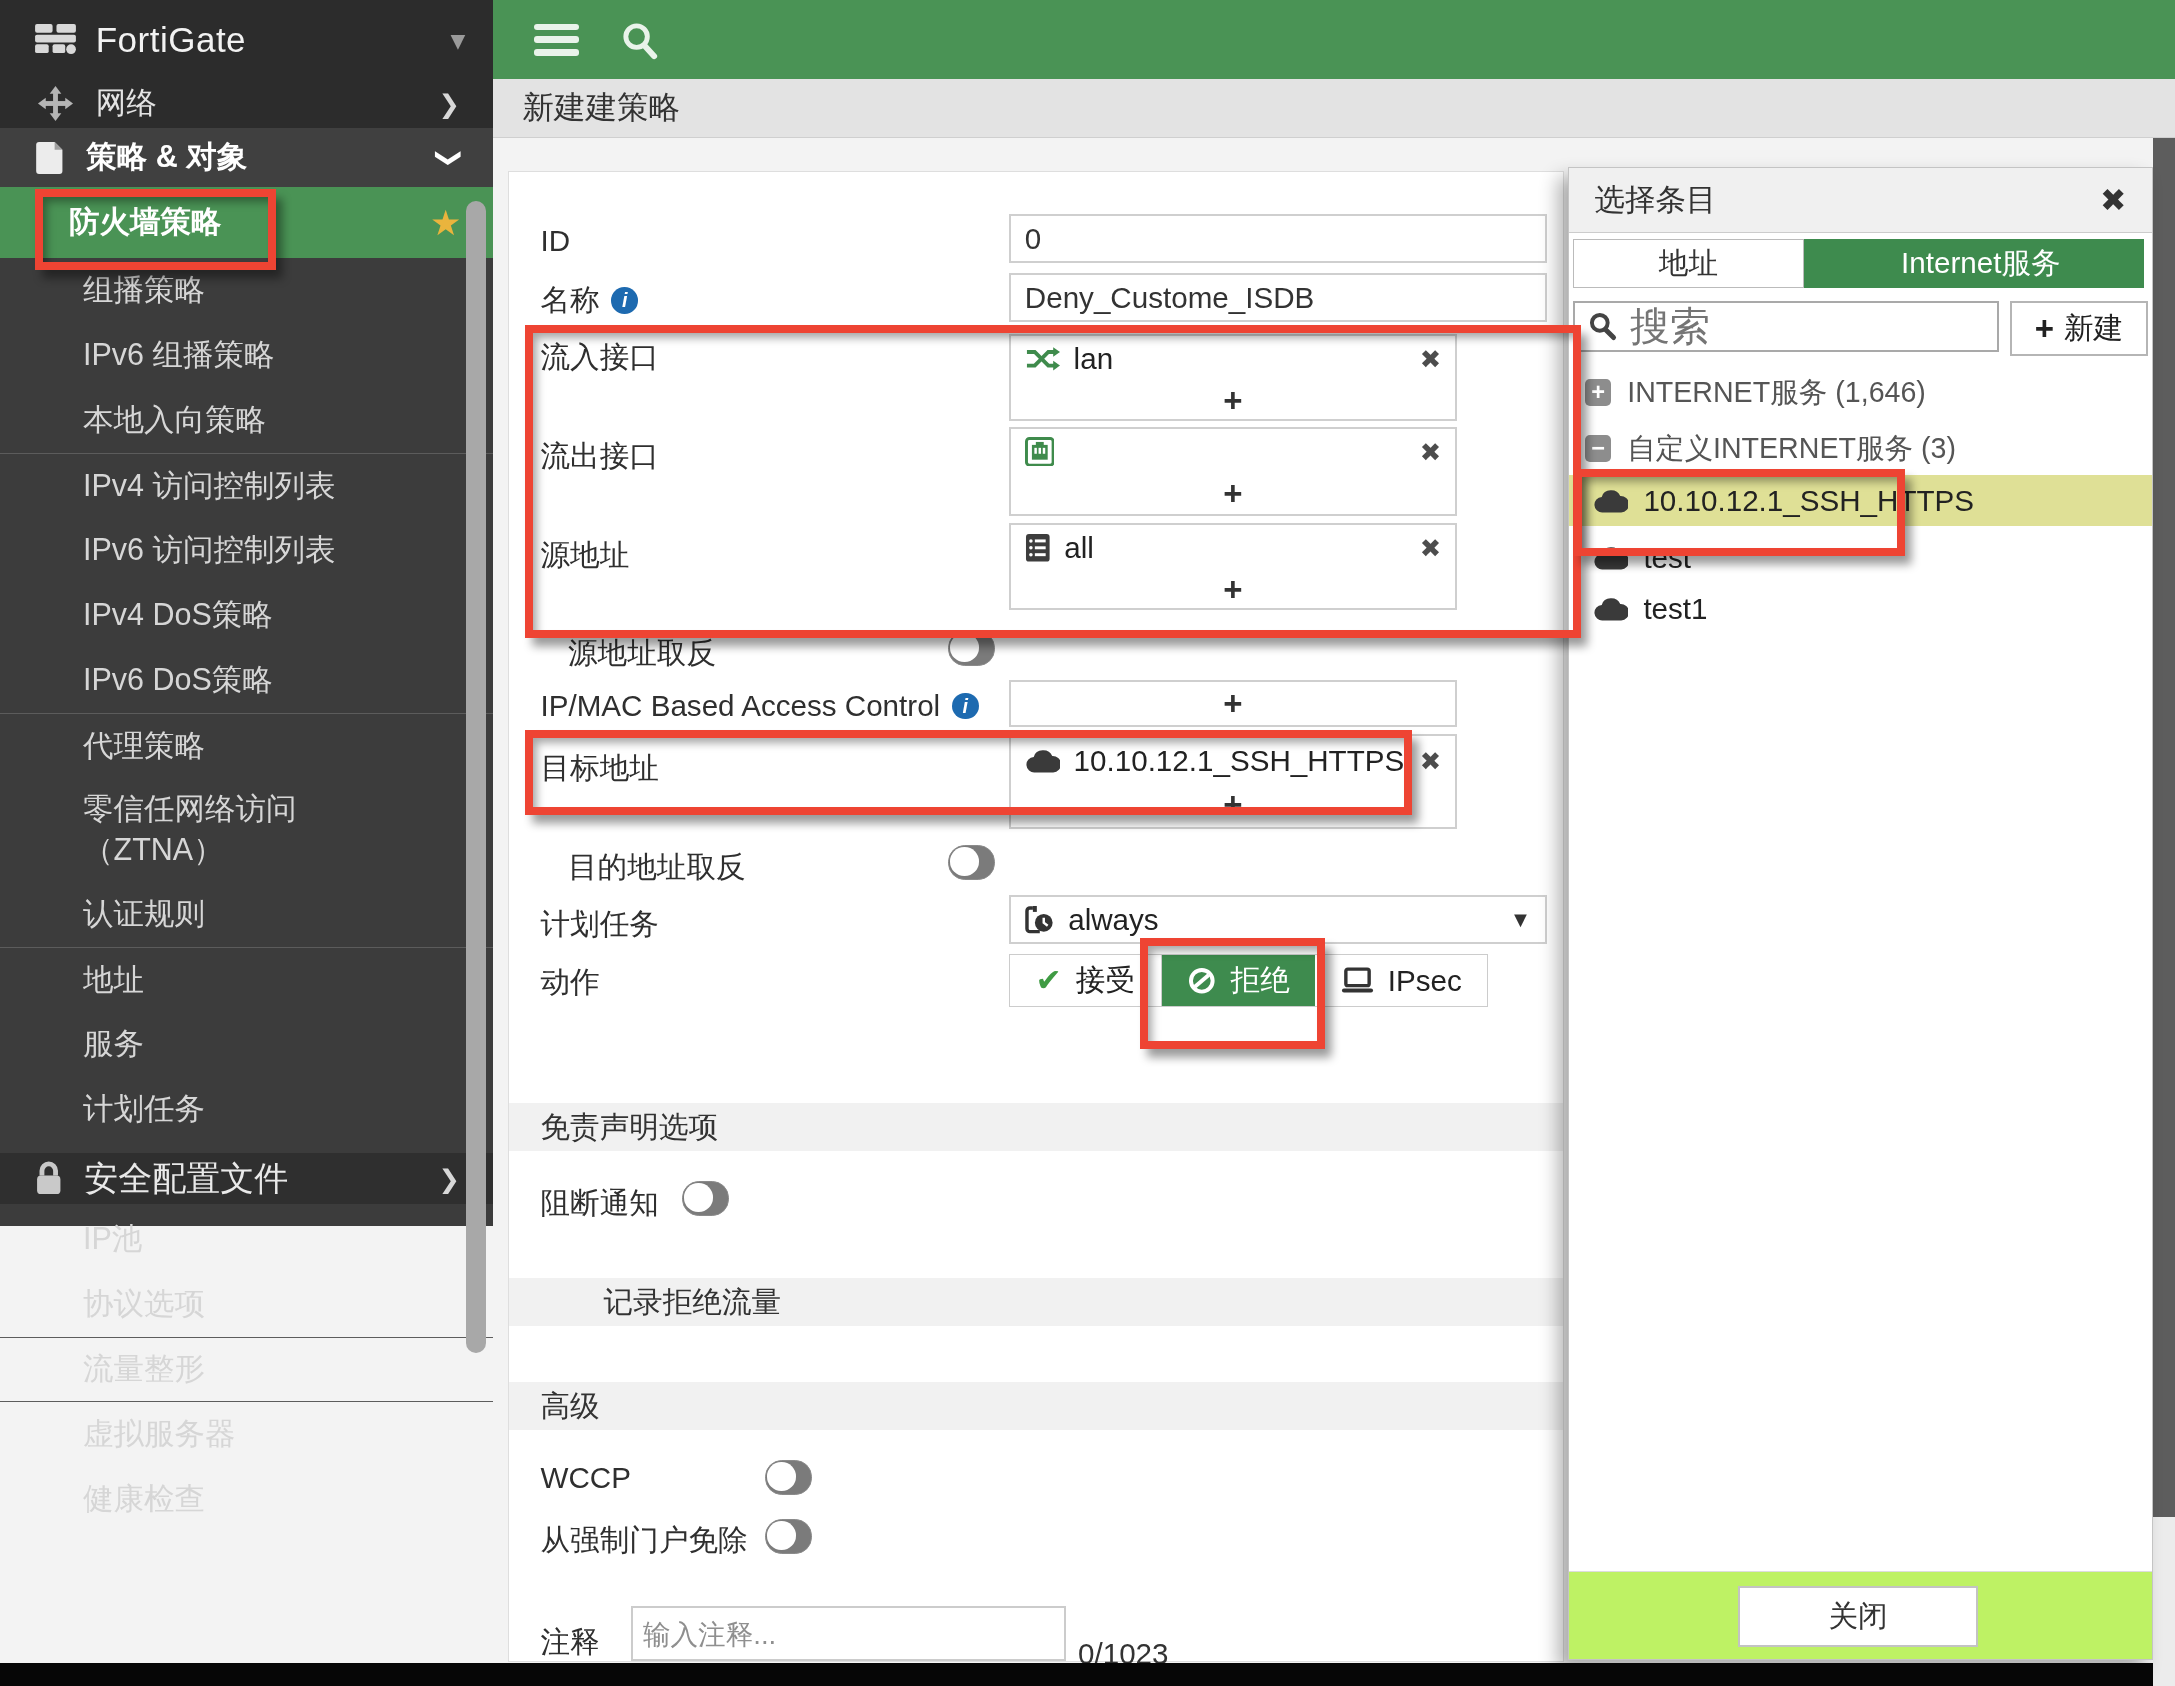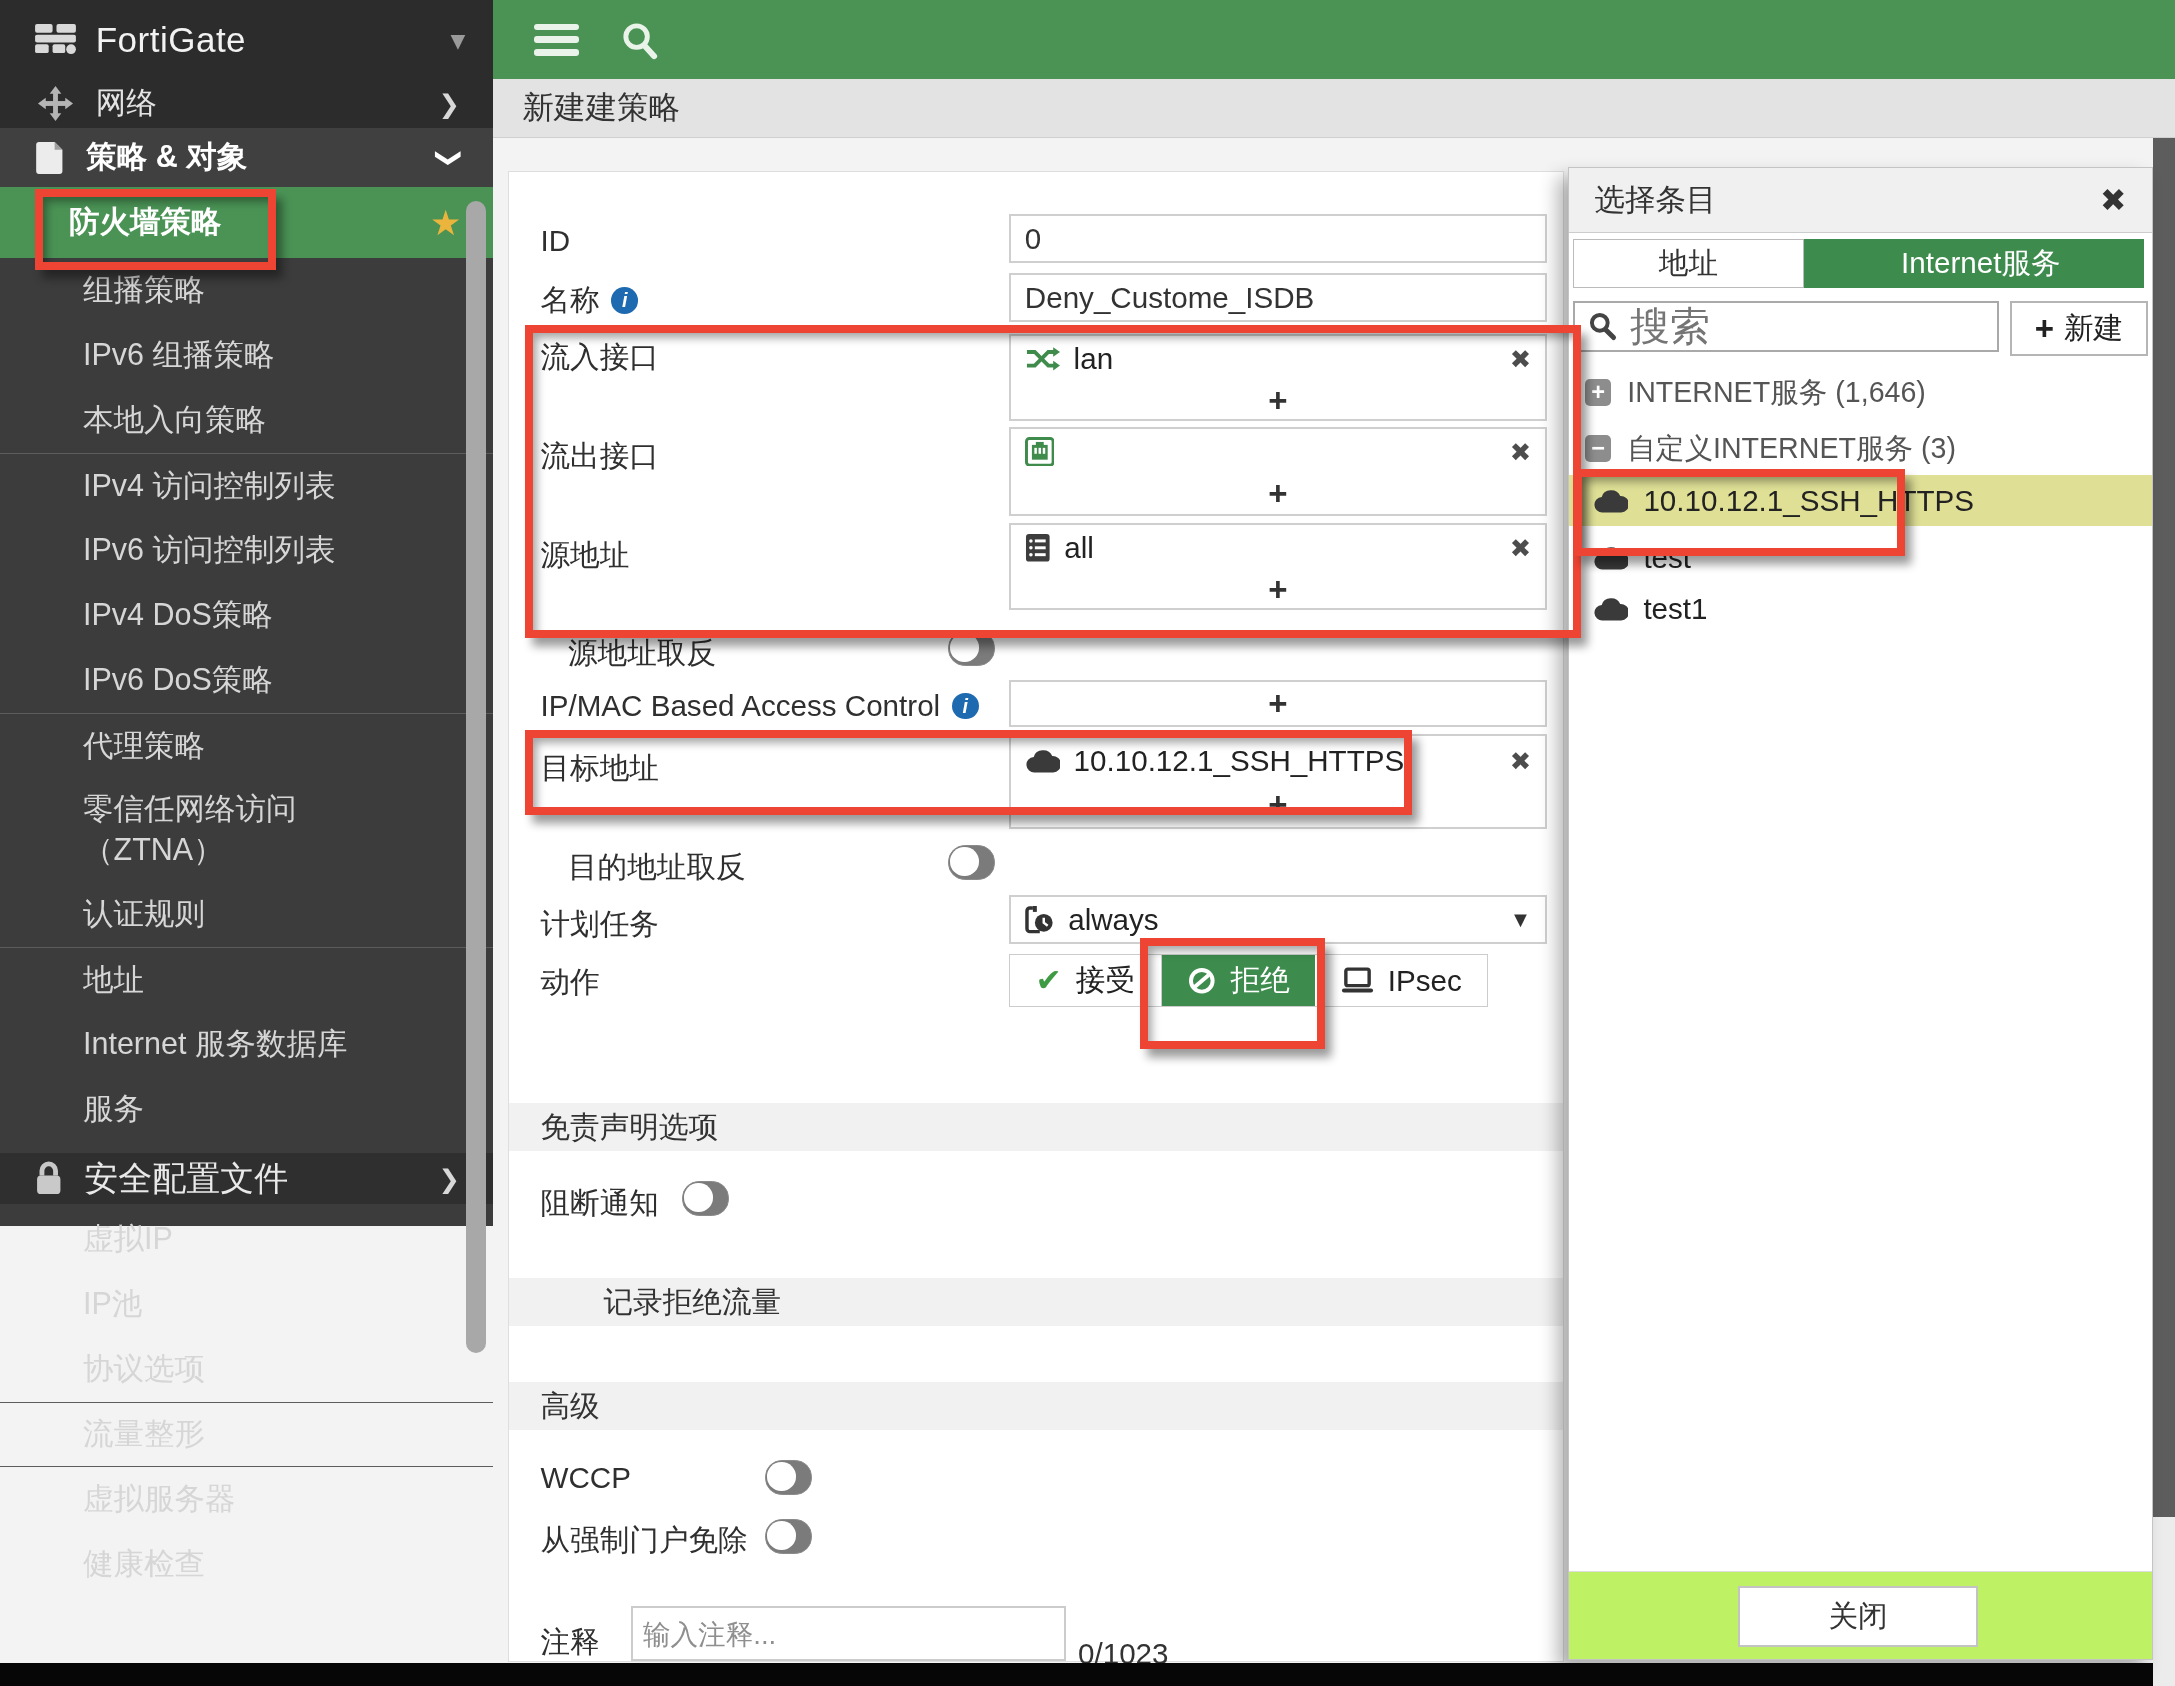--- a/index.html
+++ b/index.html
@@ -35,21 +35,21 @@
   .titlebar{position:absolute;left:493px;top:79px;width:1683px;height:59px;background:#e3e3e3;
             border-bottom:1px solid #cfcfcf;display:flex;align-items:center;padding-left:29.6px;box-sizing:border-box;z-index:4;}
   .titlebar span{font-size:31.5px;color:#333;}
   
   .card{position:absolute;left:508px;top:171px;width:1056px;height:1491px;background:#fff;
         border:1px solid #dedede;box-sizing:border-box;z-index:3;}
   .lbl{position:absolute;left:31.5px;font-size:29.6px;color:#2f2f2f;display:flex;align-items:center;gap:11.8px;white-space:nowrap;}
   .lbl.ind{left:59px;}
   .inp{position:absolute;left:500px;width:538px;height:49px;border:2px solid #cfcfcf;box-sizing:border-box;
        font-size:29.6px;color:#333;padding:0 13.8px;font-family:inherit;background:#fff;}
-  .vbox{position:absolute;left:500px;width:538px;border:2px solid #cfcfcf;background:#fff;box-sizing:border-box;}
+  .vbox{position:absolute;left:500px;width:448px;border:2px solid #cfcfcf;background:#fff;box-sizing:border-box;}
   .vrow{height:45px;display:flex;align-items:center;padding:0 13.8px;position:relative;gap:13.8px;font-size:29.6px;color:#222;
         white-space:nowrap;overflow:hidden;}
   .vx{position:absolute;right:13.8px;font-size:25.6px;font-weight:bold;color:#4d4d4d;cursor:pointer;}
   .vplus{height:39px;display:flex;align-items:center;justify-content:center;font-size:33px;font-weight:bold;color:#333;cursor:pointer;}
   .selbox{position:absolute;left:500px;width:538px;height:49px;border:2px solid #cfcfcf;background:#fff;box-sizing:border-box;
           display:flex;align-items:center;gap:13.8px;padding:0 13.8px;font-size:29.6px;color:#222;}
   .selcaret{margin-left:auto;font-size:21.7px;color:#333;}
   .toggle{position:absolute;width:45px;height:32.5px;border-radius:16.7px;cursor:pointer;}
   .toggle.off{background:#7b7b7b;border:1px solid #8b8b8b;}
   .toggle.off .knob{position:absolute;left:1px;top:1px;width:28.6px;height:28.6px;border-radius:50%;background:#fff;}
@@ -184,23 +184,20 @@
       <span>零信任网络访问</span>
         <span>（ZTNA）</span>
     </div>
     <div class="nav-item">
         <span>认证规则</span>
       </div>
     <div class="nav-item div-top">
         <span>地址</span>
       </div>
     <div class="nav-item">
-        <span>Internet 服务数据库</span>
-      </div>
-    <div class="nav-item">
         <span>服务</span>
       </div>
     <div class="nav-item">
         <span>计划任务</span>
       </div>
     <div class="nav-item">
         <span>虚拟IP</span>
       </div>
     <div class="nav-item">
         <span>IP池</span>

